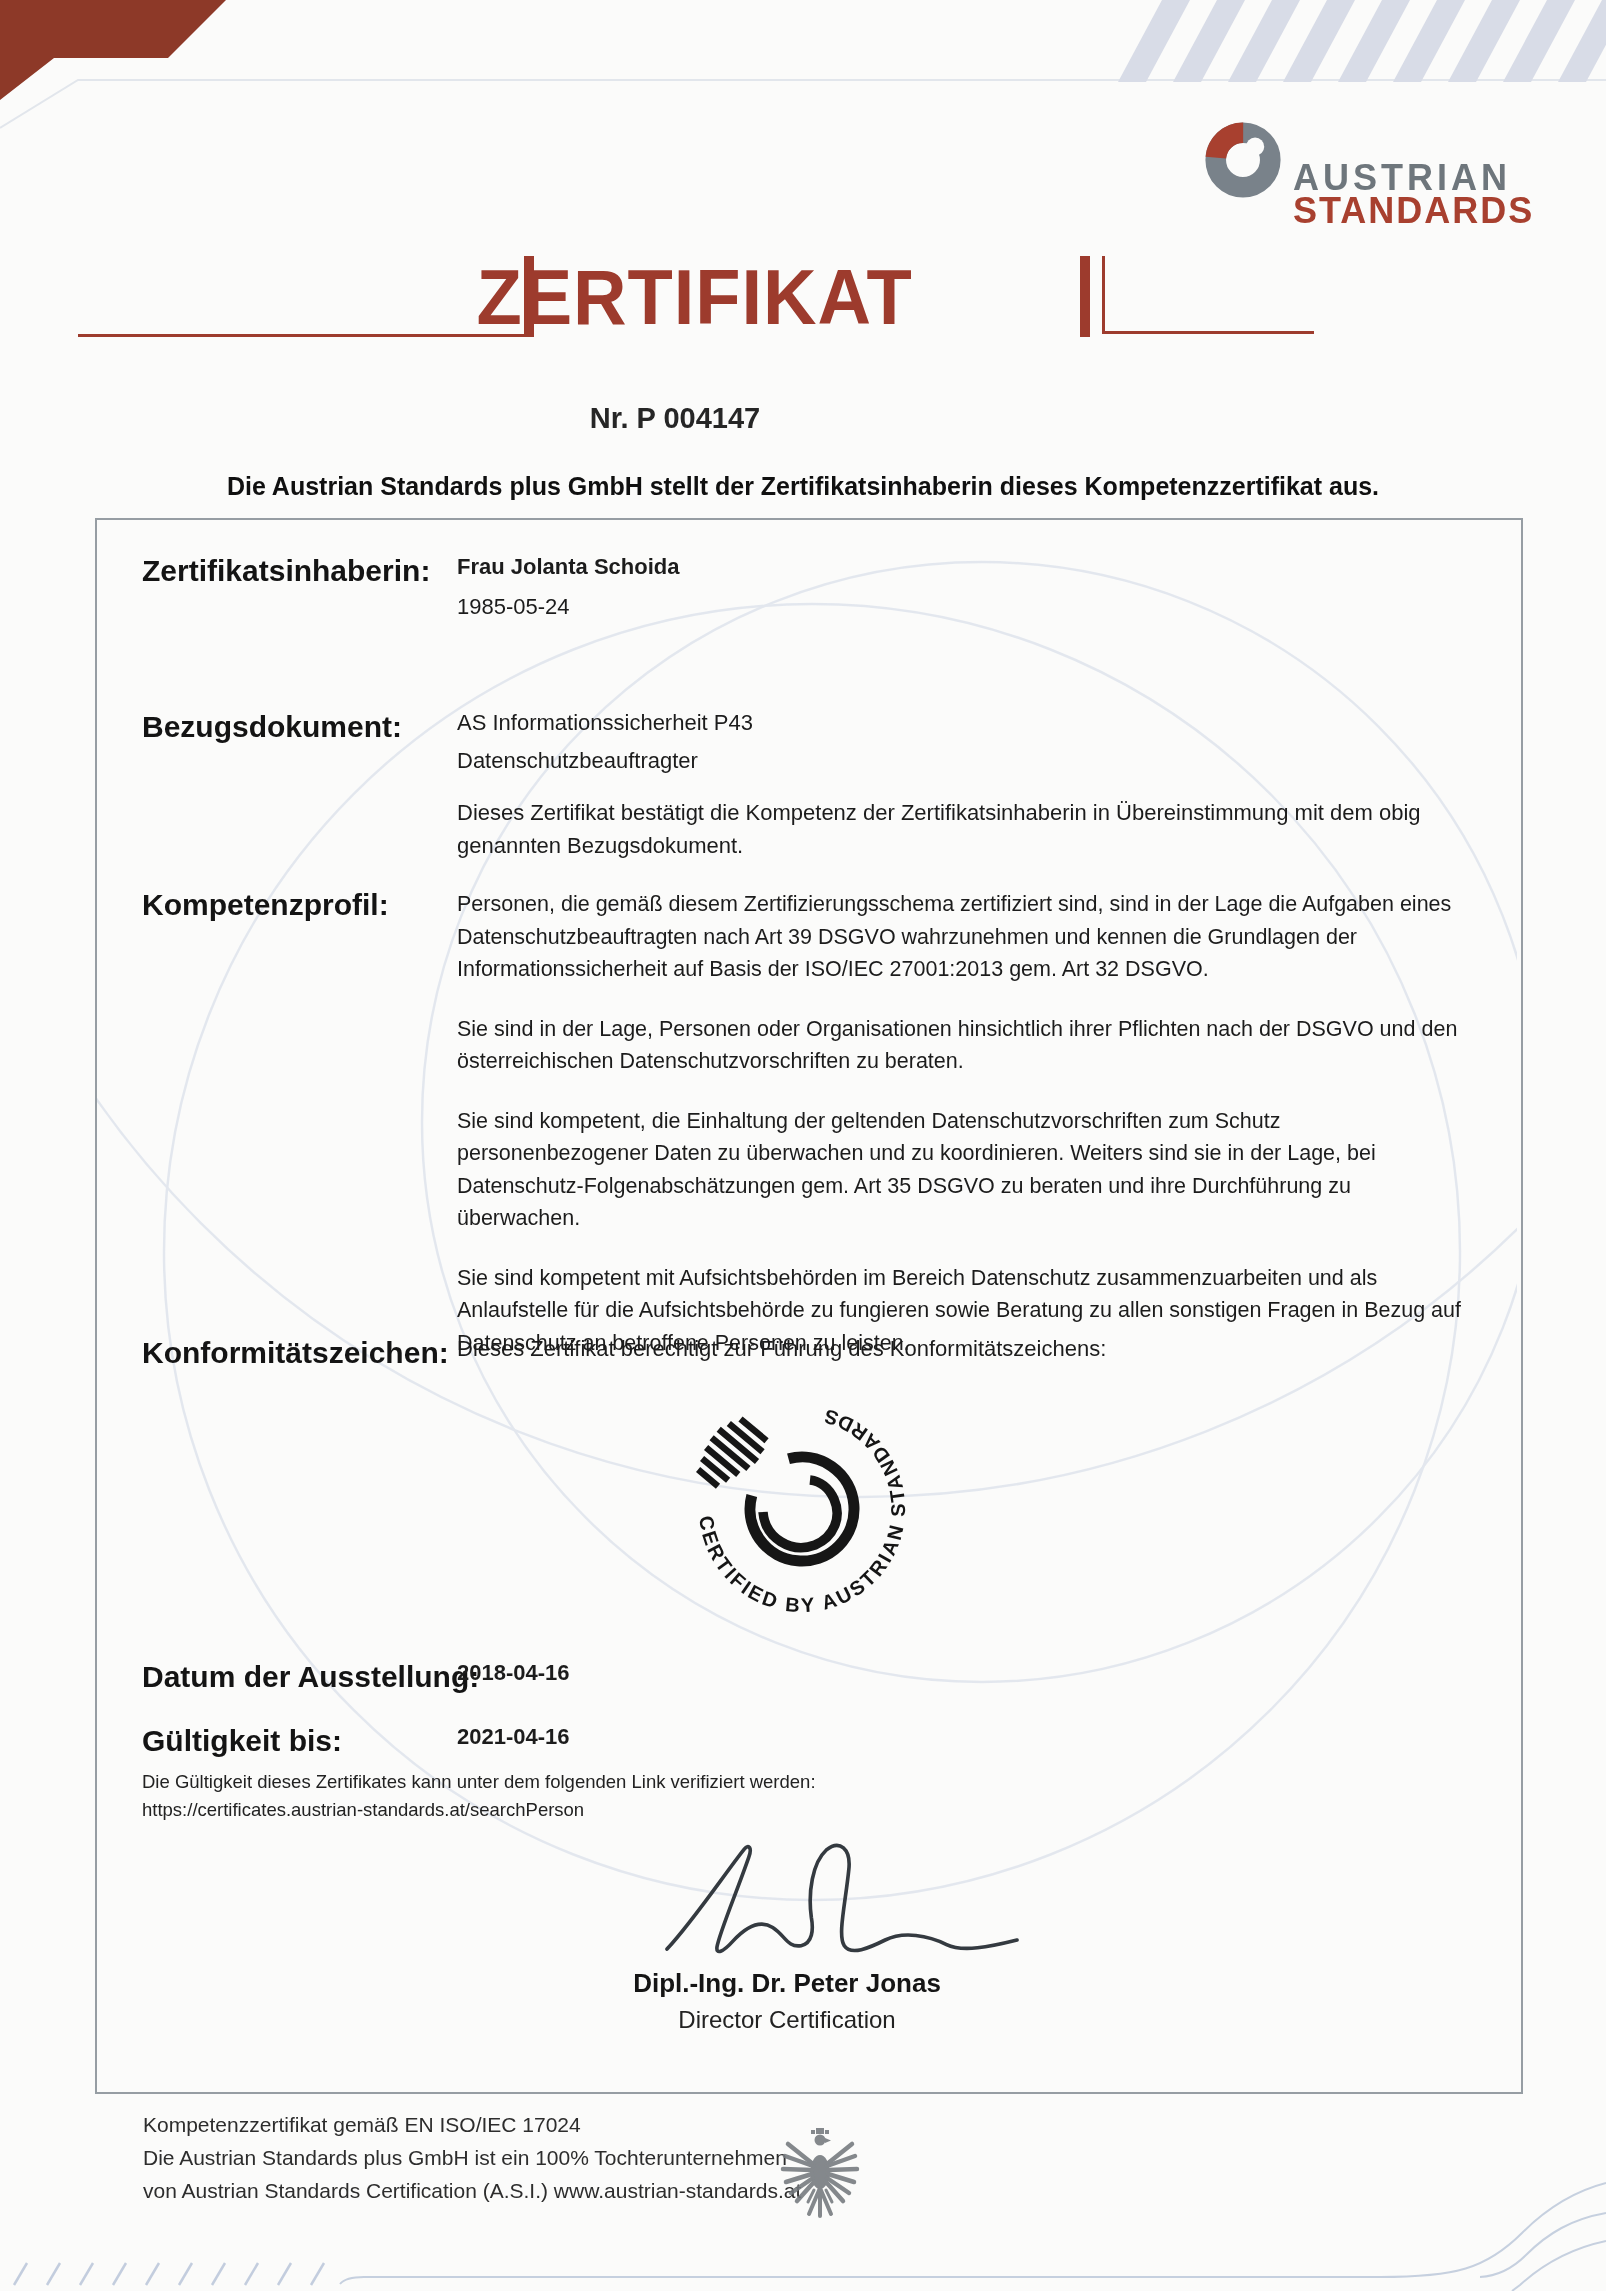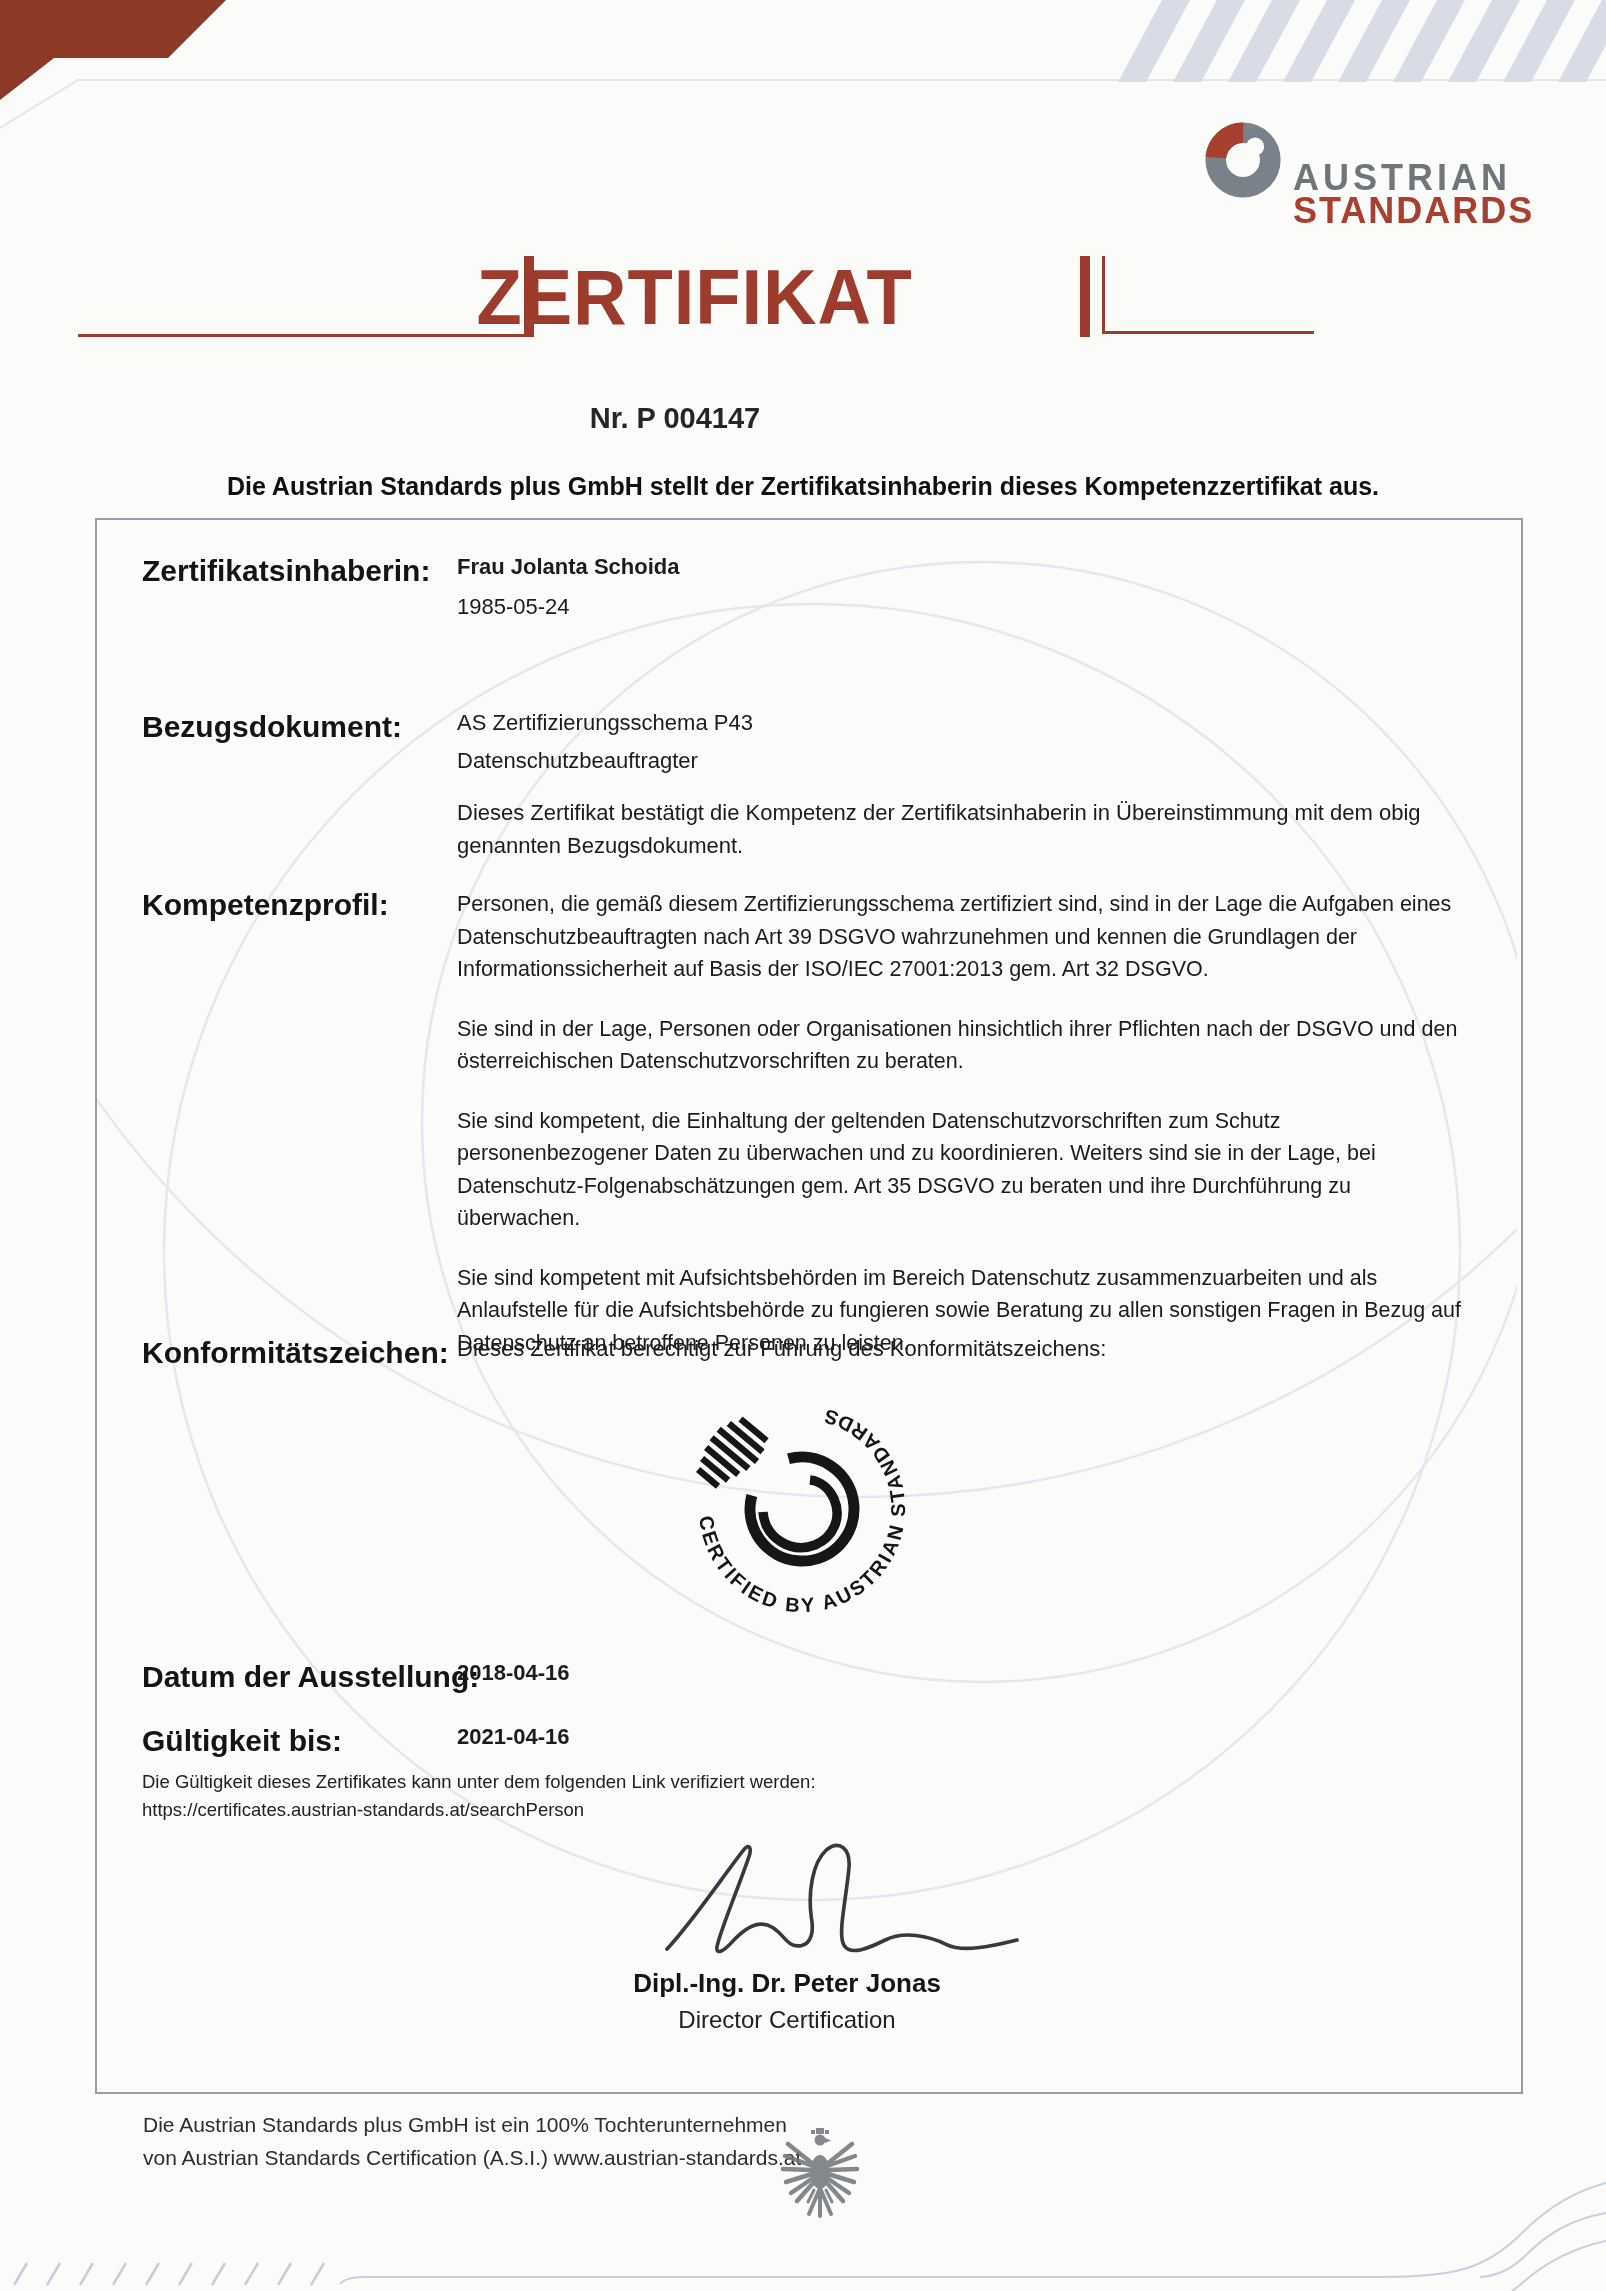--- a/index.html
+++ b/index.html
@@ -78,21 +78,21 @@
         <circle cx="885" cy="602" r="560"></circle>
         <circle cx="765" cy="42" r="935"></circle>
       </g>
     </svg>
 
     <div class="label" style="top:34px;">Zertifikatsinhaberin:</div>
     <div class="val bold" style="top:34px;">Frau Jolanta Schoida</div>
     <div class="val" style="top:74px;">1985-05-24</div>
 
     <div class="label" style="top:190px;">Bezugsdokument:</div>
-    <div class="val" style="top:190px;">AS Zertifizierungsschema P43</div>
+    <div class="val" style="top:190px;">AS Informationssicherheit P43</div>
     <div class="val" style="top:276px;line-height:33px;">Dieses Zertifikat bestätigt die Kompetenz der Zertifikatsinhaberin in Übereinstimmung mit dem obig genannten Bezugsdokument.</div>
     <div class="val" style="top:228px;">Datenschutzbeauftragter</div>
 
     <div class="label" style="top:368px;">Kompetenzprofil:</div>
     <div class="val paras" style="top:368px;">
       <p>Personen, die gemäß diesem Zertifizierungsschema zertifiziert sind, sind in der Lage die Aufgaben eines Datenschutzbeauftragten nach Art 39 DSGVO wahrzunehmen und kennen die Grundlagen der Informationssicherheit auf Basis der ISO/IEC 27001:2013 gem. Art 32 DSGVO.</p>
       <p>Sie sind in der Lage, Personen oder Organisationen hinsichtlich ihrer Pflichten nach der DSGVO und den österreichischen Datenschutzvorschriften zu beraten.</p>
       <p>Sie sind kompetent, die Einhaltung der geltenden Datenschutzvorschriften zum Schutz personenbezogener Daten zu überwachen und zu koordinieren. Weiters sind sie in der Lage, bei Datenschutz-Folgenabschätzungen gem. Art 35 DSGVO zu beraten und ihre Durchführung zu überwachen.</p>
       <p>Sie sind kompetent mit Aufsichtsbehörden im Bereich Datenschutz zusammenzuarbeiten und als Anlaufstelle für die Aufsichtsbehörde zu fungieren sowie Beratung zu allen sonstigen Fragen in Bezug auf Datenschutz an betroffene Personen zu leisten.</p>
     </div>
@@ -129,20 +129,21 @@
     <div class="smalltext" style="top:1276px;">https://certificates.austrian-standards.at/searchPerson</div>
 
     <svg class="abs" style="left:545px;top:1320px;" width="400" height="125" viewBox="0 0 320 110">
       <path d="M 6,96 C 30,70 58,28 74,8 C 78,3 81,7 78,15 C 68,44 52,82 50,94 C 49,101 55,99 64,89 C 76,76 88,70 99,77 C 110,84 112,95 124,93 C 134,91 135,79 133,68 C 130,46 134,20 146,9 C 158,-1 168,8 166,26 C 163,56 156,84 162,93 C 168,102 184,95 198,88 C 214,80 236,84 252,92 C 266,99 290,94 314,88" fill="none" stroke="#343a40" stroke-width="3.2" stroke-linecap="round" stroke-linejoin="round"></path>
     </svg>
     <div class="signer-name">Dipl.-Ing. Dr. Peter Jonas</div>
     <div class="signer-role">Director Certification</div>
   </div>
 
   <div class="footer">
+    <div>Kompetenzzertifikat gemäß EN ISO/IEC 17024</div>
     <div>Die Austrian Standards plus GmbH ist ein 100% Tochterunternehmen</div>
     <div>von Austrian Standards Certification (A.S.I.) www.austrian-standards.at</div>
   </div>
 
   <svg class="abs" style="left:780px;top:2126px;" width="80" height="94" viewBox="0 0 80 94">
     <g stroke="#74797d" fill="#74797d" opacity="0.88">
       <rect x="36" y="2" width="8" height="6" stroke="none"></rect>
       <rect x="31" y="4" width="4" height="4" stroke="none"></rect>
       <rect x="45" y="4" width="4" height="4" stroke="none"></rect>
       <circle cx="40" cy="14" r="5.5" stroke="none"></circle>

